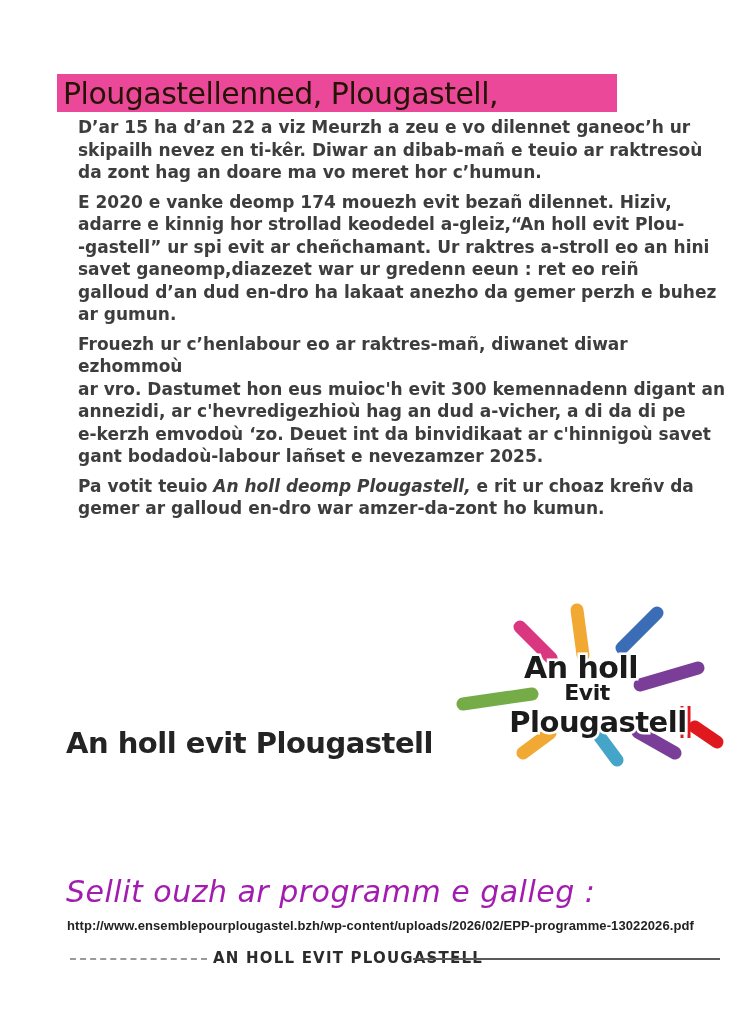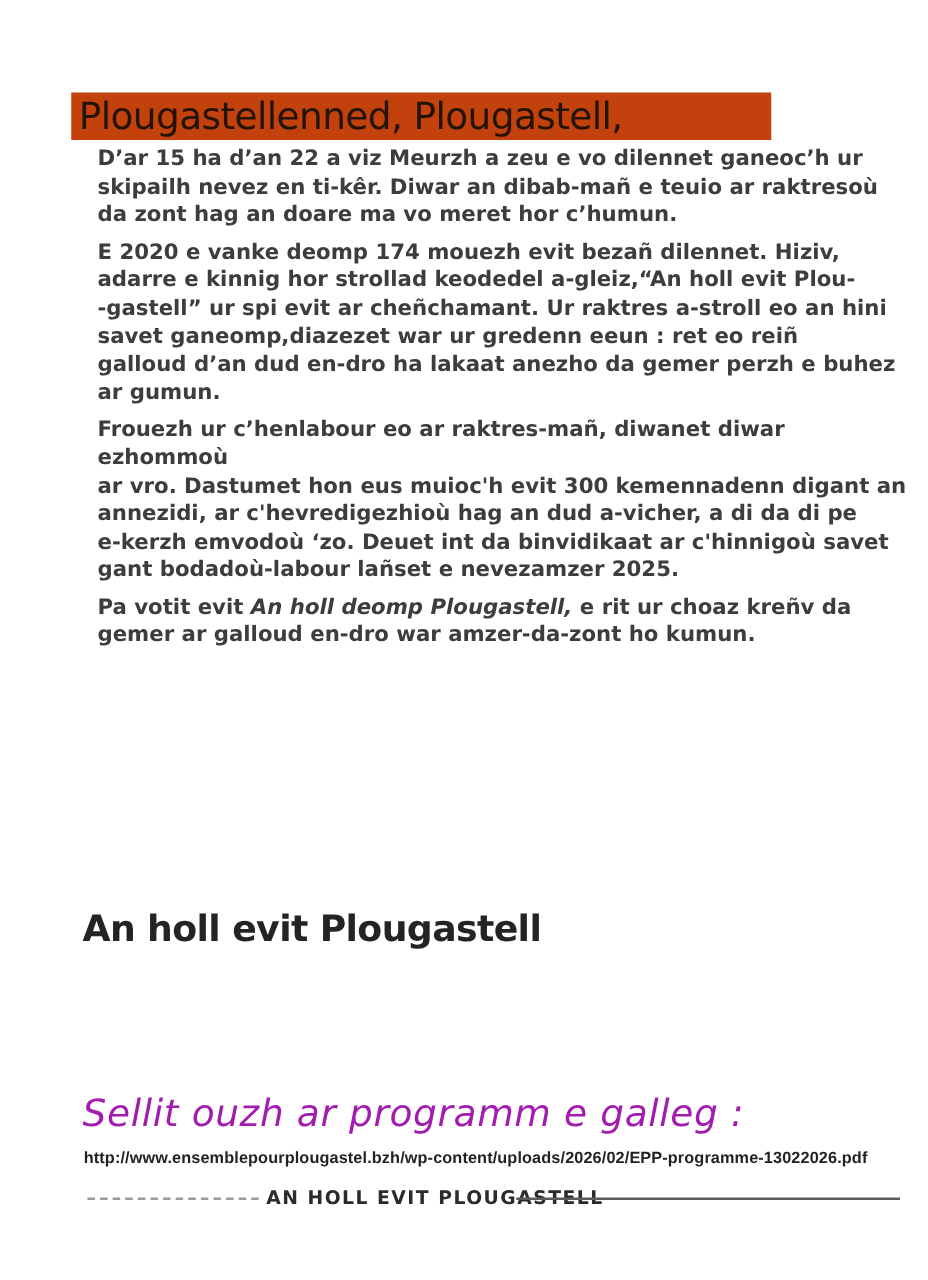--- a/index.html
+++ b/index.html
@@ -38,42 +38,63 @@
   .footer .dashes{position:absolute;left:70px;top:9px;width:137px;border-top:2px dashed #9a9a9a;}
   .footer .label{position:absolute;left:213px;top:0;font-size:15px;font-weight:bold;
                  color:#2b2b2b;letter-spacing:1.2px;white-space:nowrap;}
   .footer .rule{position:absolute;left:413px;top:9px;width:307px;border-top:2.5px solid #5a5a5a;}
 </style>
 </head>
 <body>
 
 <div class="page">
 
-  <div class="title-bar" style="background: #c2410c;">
+  <div class="title-bar" style="background: #ec4899;">
     <h1>Plougastellenned, Plougastell,</h1>
   </div>
 
   <div class="body-text">
     <p>D’ar 15 ha d’an 22 a viz Meurzh a zeu e vo dilennet ganeoc’h ur
 skipailh nevez en ti-kêr. Diwar an dibab-mañ e teuio ar raktresoù
 da zont hag an doare ma vo meret hor c’humun.</p>
     <p>E 2020 e vanke deomp 174 mouezh evit bezañ dilennet. Hiziv,
 adarre e kinnig hor strollad keodedel a-gleiz,“An holl evit Plou-
 -gastell” ur spi evit ar cheñchamant. Ur raktres a-stroll eo an hini
 savet ganeomp,diazezet war ur gredenn eeun : ret eo reiñ
 galloud d’an dud en-dro ha lakaat anezho da gemer perzh e buhez
 ar gumun.</p>
     <p>Frouezh ur c’henlabour eo ar raktres-mañ, diwanet diwar ezhommoù
 ar vro. Dastumet hon eus muioc'h evit 300 kemennadenn digant an
 annezidi, ar c'hevredigezhioù hag an dud a-vicher, a di da di pe
 e-kerzh emvodoù ‘zo. Deuet int da binvidikaat ar c'hinnigoù savet
 gant bodadoù-labour lañset e nevezamzer 2025.</p>
-    <p class="wrap"><span>Pa votit evit </span><em>An holl deomp Plougastell,</em><span> e rit ur choaz kreñv da gemer ar galloud en-dro war amzer-da-zont ho kumun.</span></p>
+    <p class="wrap"><span>Pa votit teuio </span><em>An holl deomp Plougastell,</em><span> e rit ur choaz kreñv da gemer ar galloud en-dro war amzer-da-zont ho kumun.</span></p>
   </div>
 
+  <div class="logo">
+    <svg width="302" height="200" viewBox="0 0 302 200">
+
+      <line x1="80" y1="39" x2="111" y2="70" stroke-width="13" stroke-linecap="round" stroke="#D9377F"></line>
+      <line x1="137" y1="22" x2="143" y2="67" stroke-width="13" stroke-linecap="round" stroke="#F2A933"></line>
+      <line x1="182" y1="60" x2="217" y2="25" stroke-width="13" stroke-linecap="round" stroke="#3A6DB5"></line>
+      <line x1="200" y1="97" x2="258" y2="80" stroke-width="13" stroke-linecap="round" stroke="#7B3E98"></line>
+      <line x1="255" y1="139" x2="277" y2="154" stroke-width="13" stroke-linecap="round" stroke="#E0191F"></line>
+      <line x1="198" y1="144" x2="235" y2="165" stroke-width="13" stroke-linecap="round" stroke="#7B3E98"></line>
+      <line x1="160" y1="149" x2="177" y2="172" stroke-width="13" stroke-linecap="round" stroke="#45A5C9"></line>
+      <line x1="83" y1="165" x2="110" y2="145" stroke-width="13" stroke-linecap="round" stroke="#F2A933"></line>
+      <line x1="23" y1="116" x2="92" y2="106" stroke-width="13" stroke-linecap="round" stroke="#76AC47"></line>
+
+      <line x1="242" y1="118" x2="242" y2="150" stroke="#E0191F" stroke-width="3"></line>
+      <line x1="249" y1="118" x2="249" y2="150" stroke="#E0191F" stroke-width="3"></line>
+
+      <text x="141" y="90" font-size="30" text-anchor="middle">An holl</text>
+      <text x="147" y="112" font-size="22" text-anchor="middle">Evit</text>
+      <text x="158" y="144" font-size="29" text-anchor="middle">Plougastell</text>
+    </svg>
+  </div>
 
   <h2 class="section-heading">An holl evit Plougastell</h2>
 
 
   <p class="cta">Sellit ouzh ar programm e galleg :</p>
 
   <p class="url">http://www.ensemblepourplougastel.bzh/wp-content/uploads/2026/02/EPP-programme-13022026.pdf</p>
 
   <div class="footer">
     <div class="dashes"></div>

